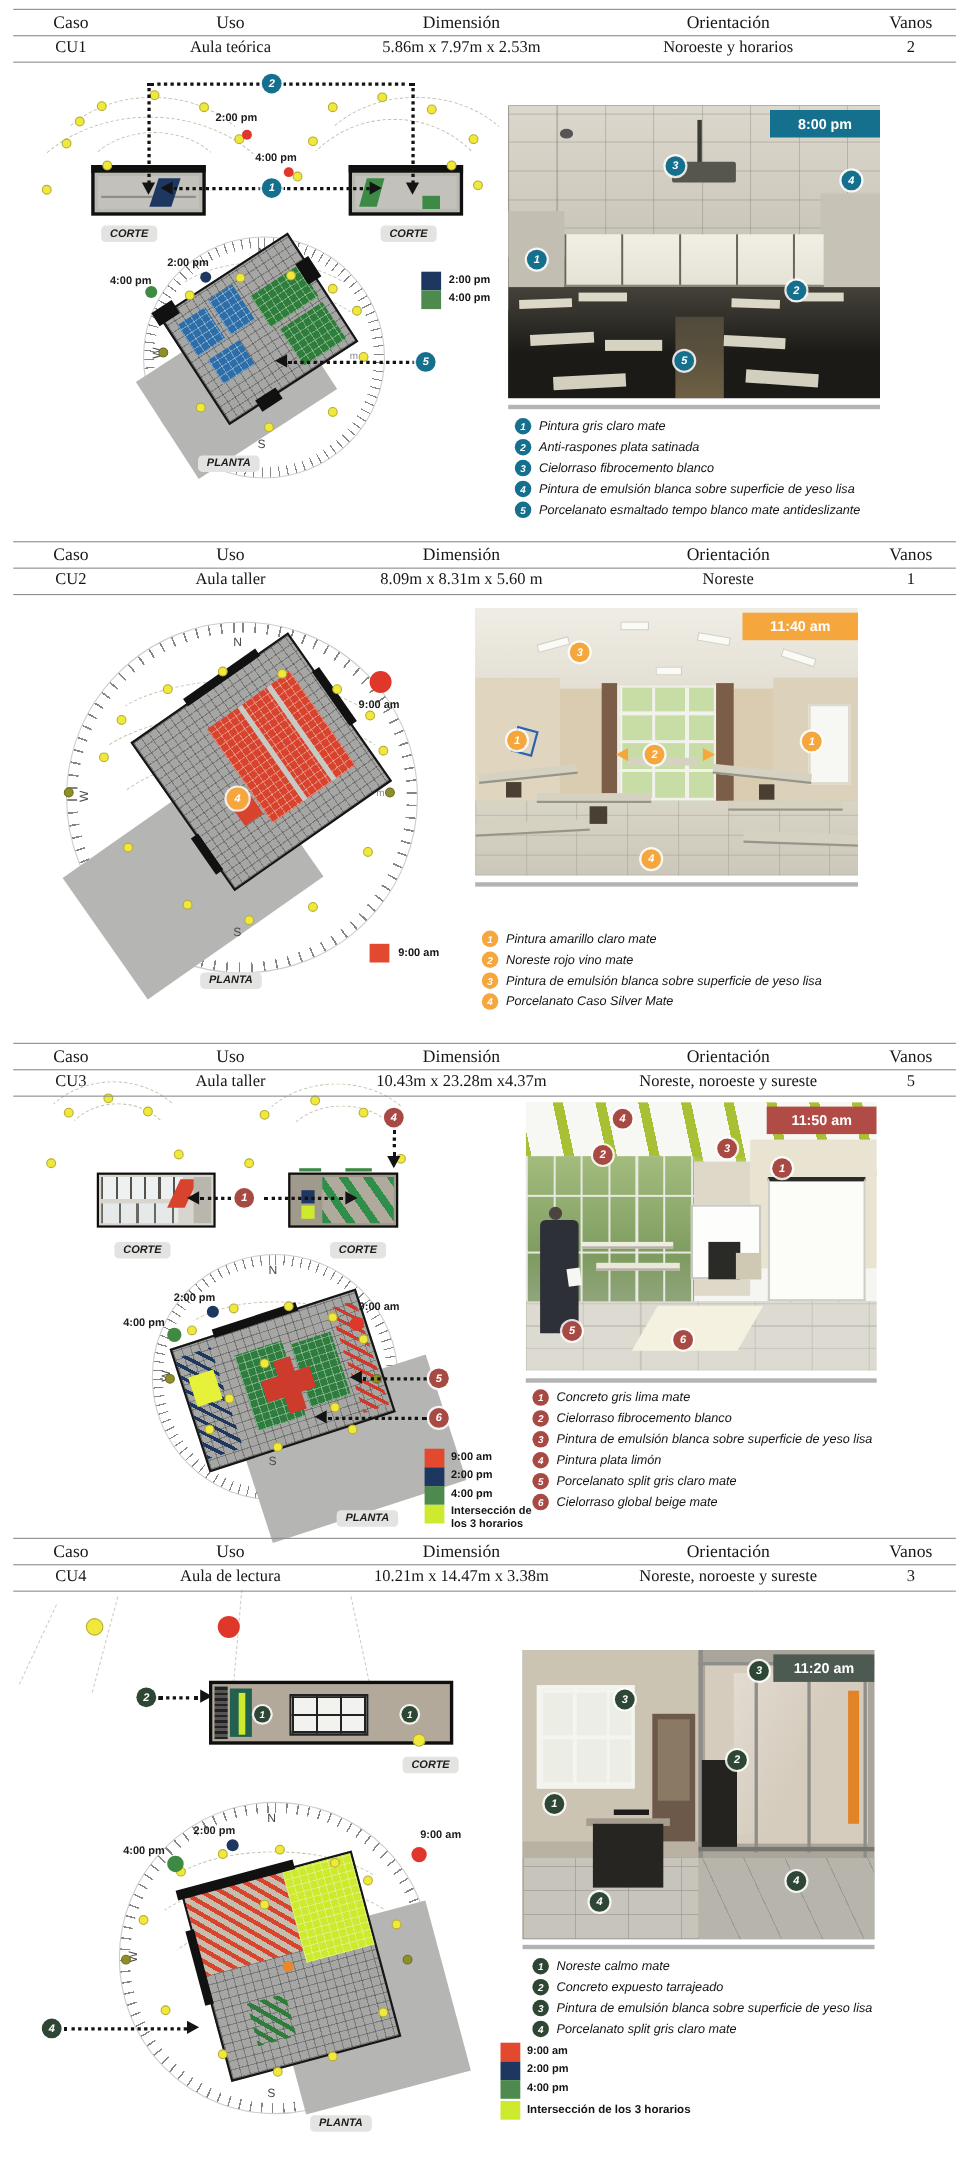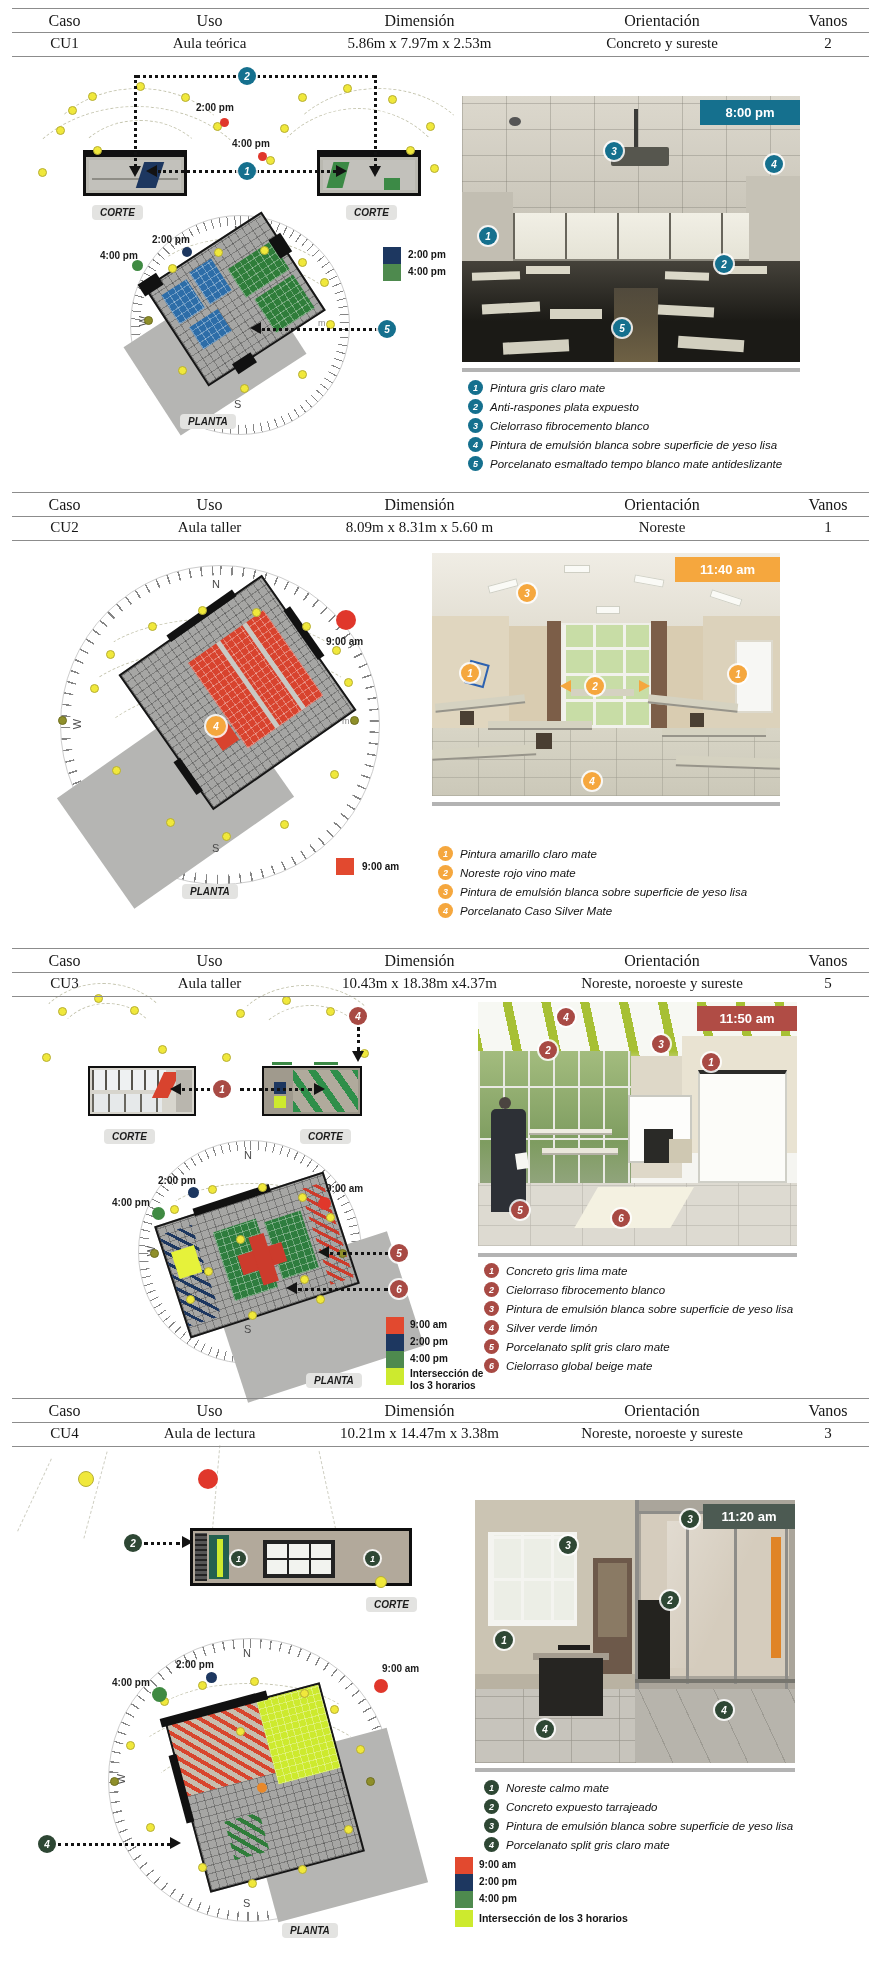--- a/index.html
+++ b/index.html
@@ -61,21 +61,21 @@
       <div class="c">Uso</div>
       <div class="c">Dimensión</div>
       <div class="c">Orientación</div>
       <div class="c">Vanos</div>
     </div>
     <div class="hr"></div>
     <div class="trow dat">
       <div class="c">CU1</div>
       <div class="c">Aula teórica</div>
       <div class="c">5.86m x 7.97m x 2.53m</div>
-      <div class="c">Concreto y sureste</div>
+      <div class="c">Noroeste y horarios</div>
       <div class="c">2</div>
     </div>
     <div class="hr"></div>
   </div>
 
   <div class="arc" style="left:36px;top:88px;width:205px;height:165px"></div>
   <div class="arc" style="left:8px;top:106px;width:256px;height:205px"></div>
   <div class="arc" style="left:70px;top:120px;width:140px;height:110px"></div>
   <div class="arc" style="left:276px;top:88px;width:205px;height:165px"></div>
   <div class="arc" style="left:258px;top:108px;width:200px;height:196px"></div>
@@ -200,21 +200,21 @@
     <div class="marker" style="left:151px;top:223px">5</div>
   </div>
   <div class="divider" style="left:462px;top:368px;width:338px"></div>
   <div class="mats" style="left:468px;top:380px">
     <div class="mrow">
           <span class="mnum">1</span>
           <span class="mtext">Pintura gris claro mate</span>
         </div>
     <div class="mrow">
           <span class="mnum">2</span>
-          <span class="mtext">Anti-raspones plata expuesto</span>
+          <span class="mtext">Anti-raspones plata satinada</span>
         </div>
     <div class="mrow">
           <span class="mnum">3</span>
           <span class="mtext">Cielorraso fibrocemento blanco</span>
         </div>
     <div class="mrow">
           <span class="mnum">4</span>
           <span class="mtext">Pintura de emulsión blanca sobre superficie de yeso lisa</span>
         </div>
     <div class="mrow">
@@ -350,21 +350,21 @@
       <div class="c">Caso</div>
       <div class="c">Uso</div>
       <div class="c">Dimensión</div>
       <div class="c">Orientación</div>
       <div class="c">Vanos</div>
     </div>
     <div class="hr"></div>
     <div class="trow dat">
       <div class="c">CU3</div>
       <div class="c">Aula taller</div>
-      <div class="c">10.43m x 18.38m x4.37m</div>
+      <div class="c">10.43m x 23.28m x4.37m</div>
       <div class="c">Noreste, noroeste y sureste</div>
       <div class="c">5</div>
     </div>
     <div class="hr"></div>
   </div>
 
   <div class="arc" style="left:28px;top:38px;width:150px;height:130px"></div>
   <div class="arc" style="left:52px;top:58px;width:110px;height:100px"></div>
   <div class="arc" style="left:226px;top:40px;width:160px;height:126px"></div>
   <div class="arc" style="left:252px;top:60px;width:118px;height:96px"></div>
@@ -495,21 +495,21 @@
     <div class="mrow">
           <span class="mnum">2</span>
           <span class="mtext">Cielorraso fibrocemento blanco</span>
         </div>
     <div class="mrow">
           <span class="mnum">3</span>
           <span class="mtext">Pintura de emulsión blanca sobre superficie de yeso lisa</span>
         </div>
     <div class="mrow">
           <span class="mnum">4</span>
-          <span class="mtext">Silver verde limón</span>
+          <span class="mtext">Pintura plata limón</span>
         </div>
     <div class="mrow">
           <span class="mnum">5</span>
           <span class="mtext">Porcelanato split gris claro mate</span>
         </div>
     <div class="mrow">
           <span class="mnum">6</span>
           <span class="mtext">Cielorraso global beige mate</span>
         </div>
   </div>

